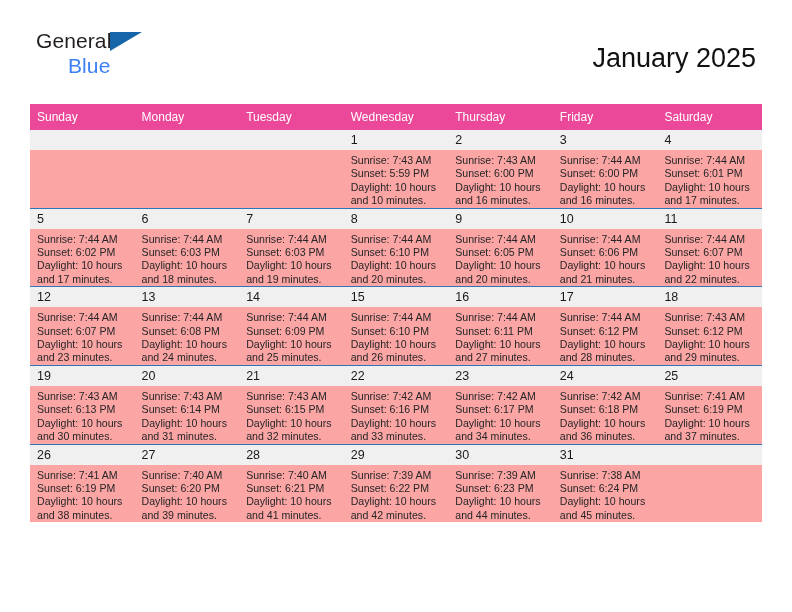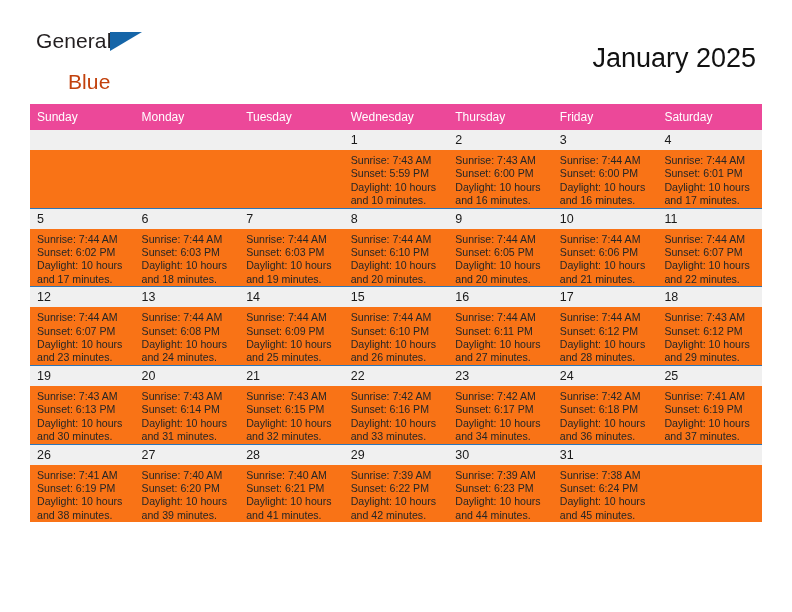--- a/index.html
+++ b/index.html
@@ -46,24 +46,24 @@
   .brand-tri {
     position: absolute;
     left: 74px;
     top: 2px;
     width: 0;
     height: 0;
     border-left: 32px solid #1565a8;
     border-bottom: 19px solid transparent;
   }
   .brand-row2 {
-    margin-top: 20px;
+    margin-top: 4px;
     margin-left: 32px;
     font-size: 21px;
-    color: #c2410c;
+    color: #3b82f6;
     letter-spacing: .1px;
   }
 
   .titles {
     position: absolute;
     right: 36px;
     top: 44px;
     text-align: right;
   }
   .cal-title {
@@ -109,21 +109,21 @@
     font-size: 12.5px;
     color: #1a1a1a;
     padding: 3px 0 3px 7px;
     height: 19px;
     vertical-align: top;
     box-sizing: border-box;
   }
   tr.daynum-row td.empty { background: #f0f0f0; }
 
   tr.detail-row td {
-    background: #f97316;
+    background: #fca5a5;
     vertical-align: top;
     padding: 4px 6px 0 7px;
     height: 51px;
     box-sizing: border-box;
     border-bottom: 1.4px solid #2e75b6;
   }
   tr.detail-row.last td { border-bottom: none; }
 
   .line {
     font-size: 10.6px;

